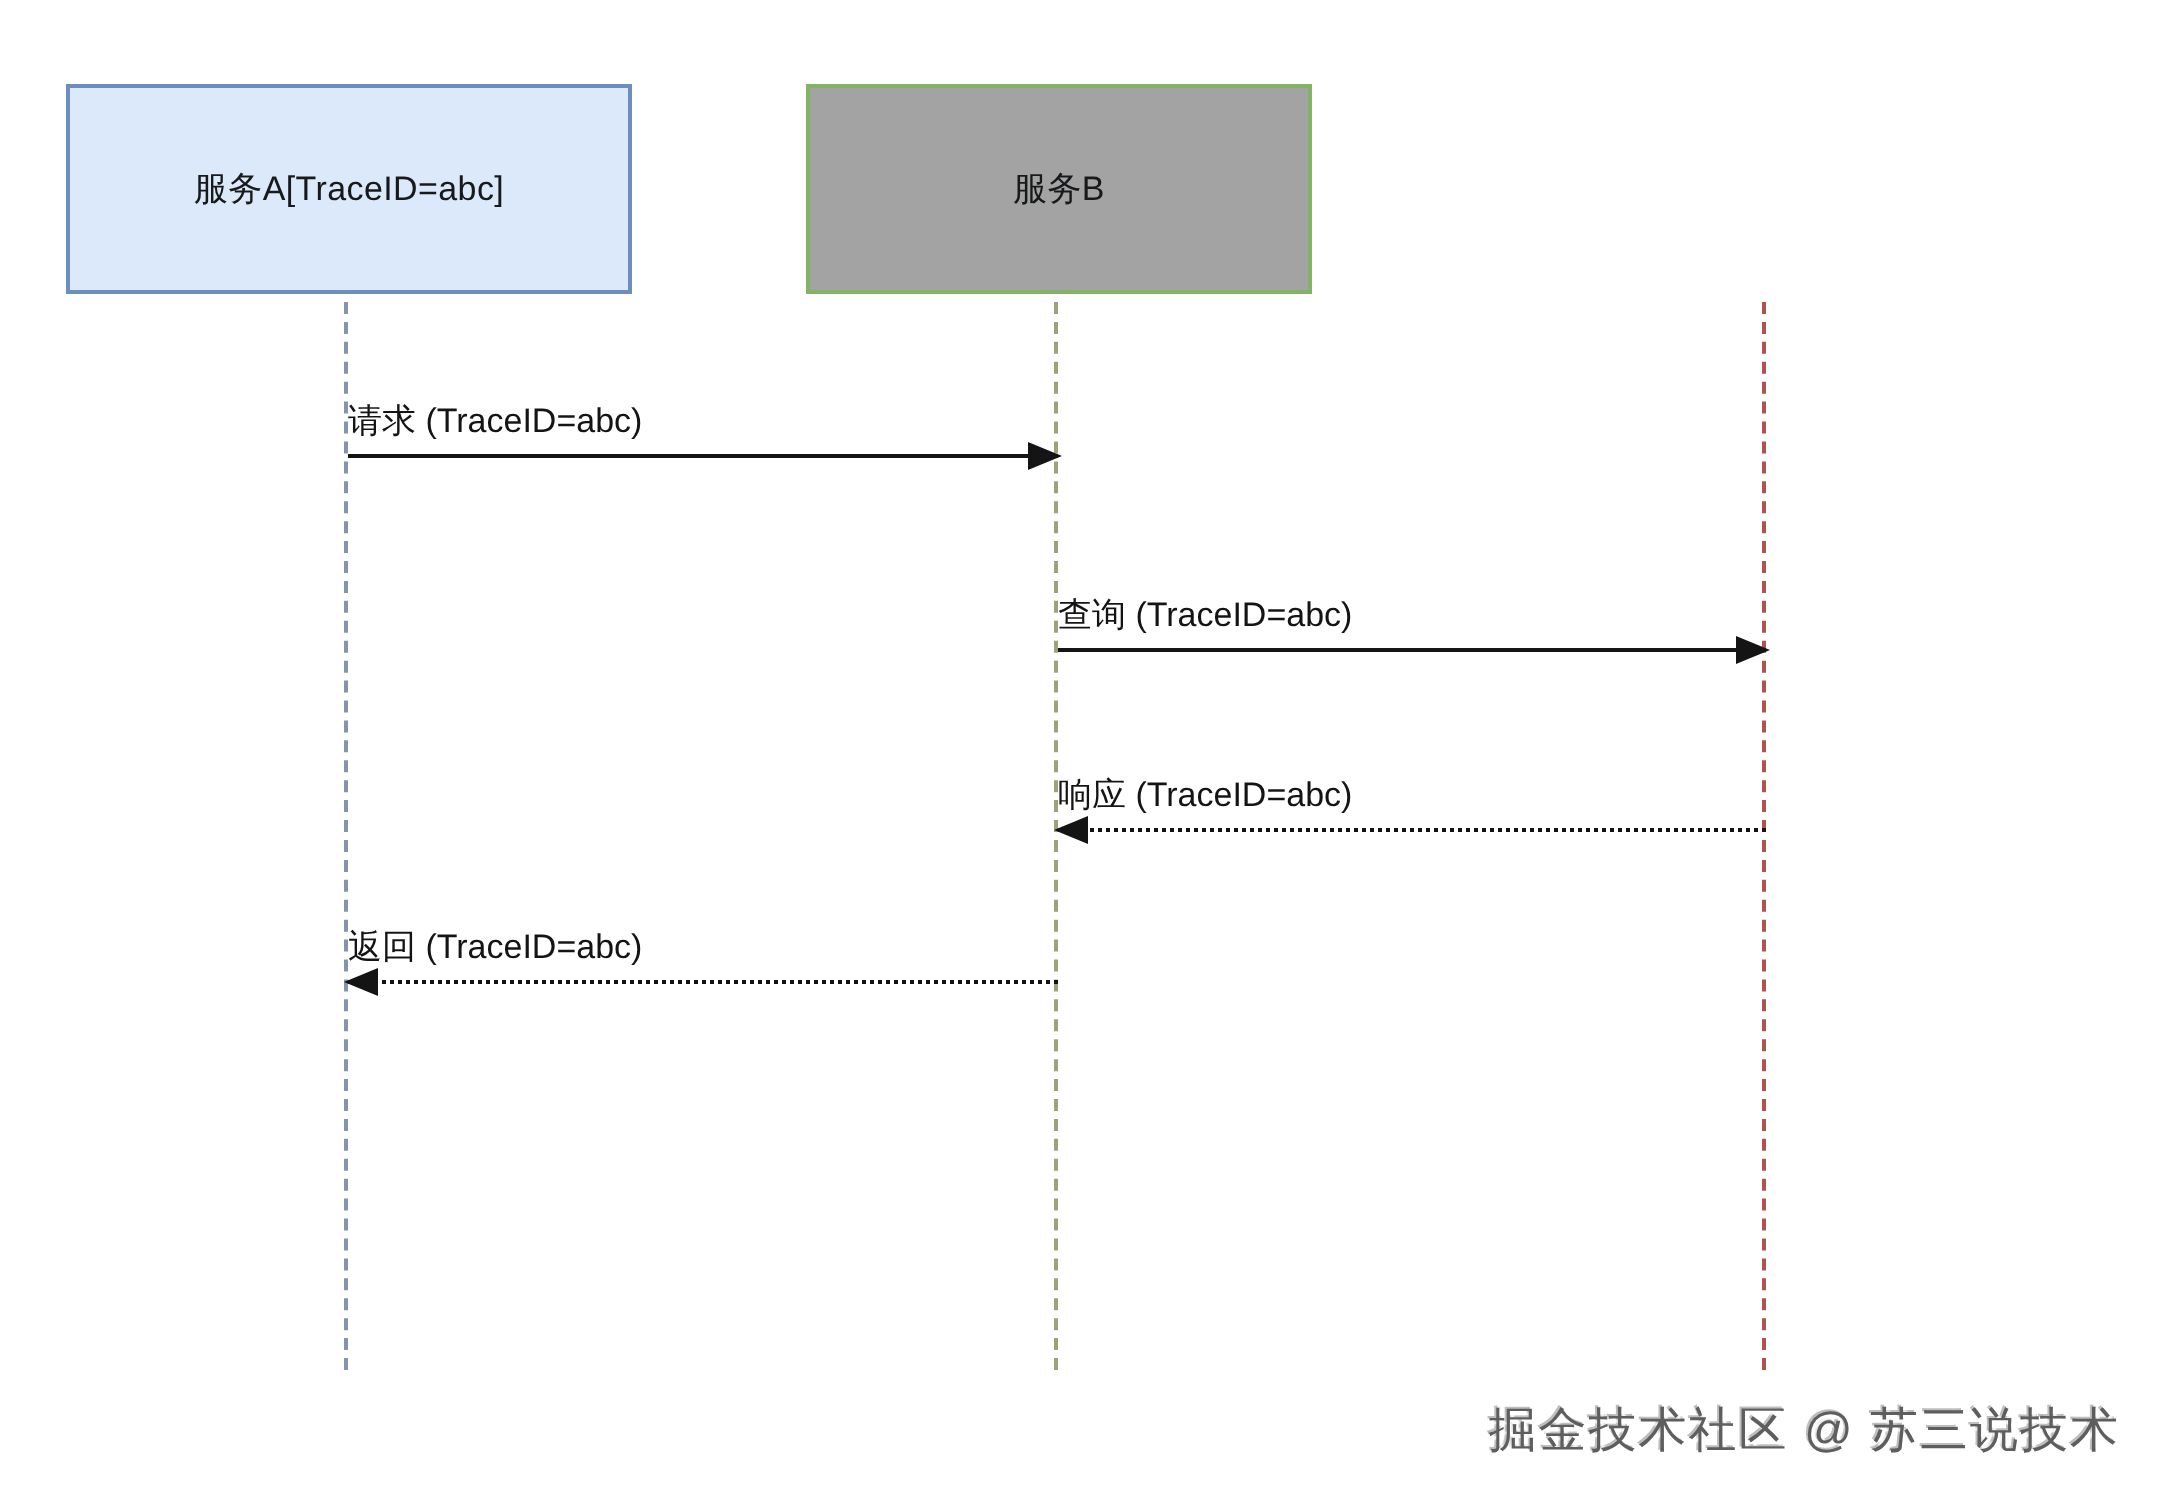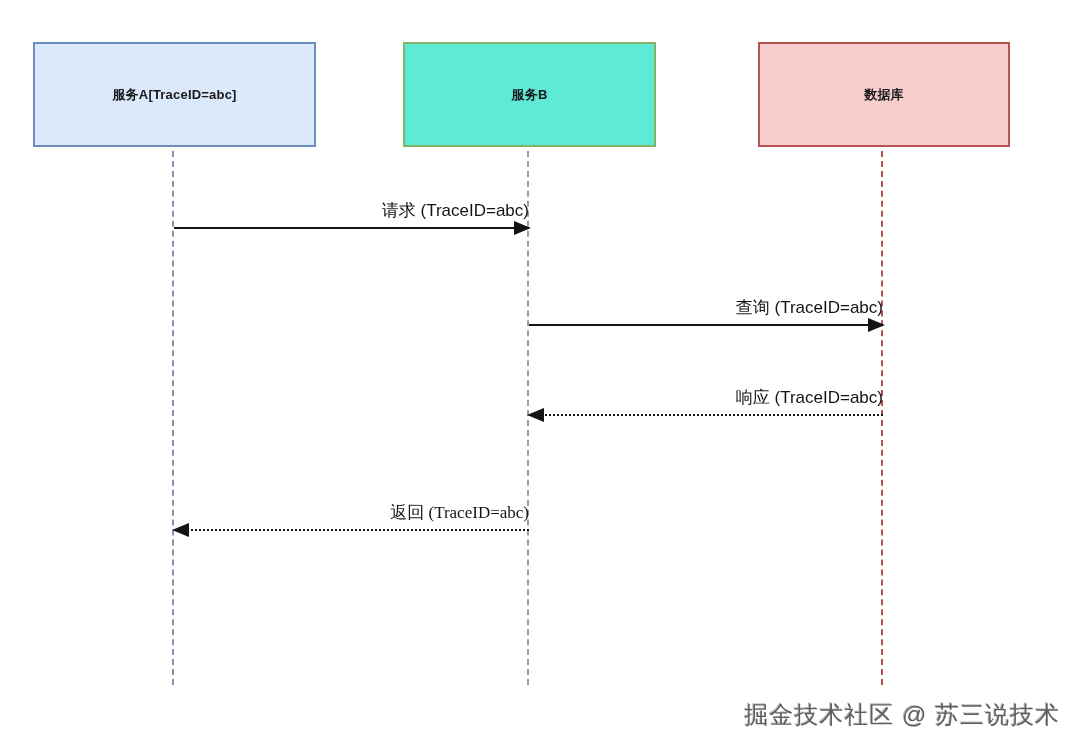--- a/index.html
+++ b/index.html
@@ -21,23 +21,23 @@
     position: absolute;
     top: 42px;
     height: 105px;
     border: 2px solid #999;
     display: flex;
     align-items: center;
     justify-content: center;
     box-sizing: border-box;
   }
   .actor span {
-    font-size: 13px;
+    font-size: 17px;
     color: #18191b;
-    font-weight: 700;
+    font-weight: 400;
     letter-spacing: 0.2px;
     white-space: nowrap;
   }
   .actor-a { left: 33px;  width: 283px; }
   .actor-b { left: 403px; width: 253px; }
   .actor-c { left: 758px; width: 252px; }
 
   
   .lifeline {
     position: absolute;
@@ -53,21 +53,21 @@
   
   .message {
     position: absolute;
     height: 32px;
   }
   .msg-label {
     position: absolute;
     left: 0;
     right: 0;
     bottom: 7px;
-    text-align: right;
+    text-align: left;
     font-size: 17px;
     color: #141414;
     white-space: nowrap;
   }
   .msg-line {
     position: absolute;
     left: 0;
     right: 0;
     bottom: 0;
     height: 0;
@@ -88,21 +88,21 @@
     right: -2px;
     border-left: 17px solid #141414;
   }
   .arrowhead.left {
     left: -2px;
     border-right: 17px solid #141414;
   }
   .msg-1 { left: 174px; top: 197px; width: 355px; }
   .msg-2 { left: 529px; top: 294px; width: 354px; }
   .msg-3 { left: 529px; top: 384px; width: 354px; }
-  .msg-4 { left: 174px; top: 499px; width: 355px; font-family: Liberation Serif, serif; }
+  .msg-4 { left: 174px; top: 460px; width: 355px; }
 
   
   .watermark {
     position: absolute;
     top: 699px;
     right: 20px;
     font-size: 24px;
     font-weight: 400;
     letter-spacing: 1px;
     color: #5e5e5e;
@@ -112,27 +112,24 @@
 </style>
 </head>
 <body>
 
 <div class="canvas">
 
   <div class="actor actor-a" style="background-color: rgb(219, 233, 251); border-color: rgb(108, 142, 191);">
     <span>服务A[TraceID=abc]</span>
   </div>
 
-  <div class="actor actor-b" style="background-color: #5eead4; border-color: rgb(130, 179, 102);">
+  <div class="actor actor-b" style="background-color: #a3a3a3; border-color: rgb(130, 179, 102);">
     <span>服务B</span>
   </div>
 
-  <div class="actor actor-c" style="background-color: rgb(248, 206, 204); border-color: rgb(184, 84, 80);">
-    <span>数据库</span>
-  </div>
 
   <div class="lifeline lifeline-a" style="border-left-color: rgb(135, 146, 174);"></div>
   <div class="lifeline lifeline-b" style="border-left-color: rgb(155, 163, 124);"></div>
   <div class="lifeline lifeline-c" style="border-left-color: rgb(176, 82, 78);"></div>
 
   <div class="message msg-1">
     <div class="msg-label">请求 (TraceID=abc)</div>
     <div class="msg-line" style="border-top-color: rgb(20, 20, 20);"></div>
     <div class="arrowhead right" style="border-left-color: rgb(20, 20, 20);"></div>
   </div>

